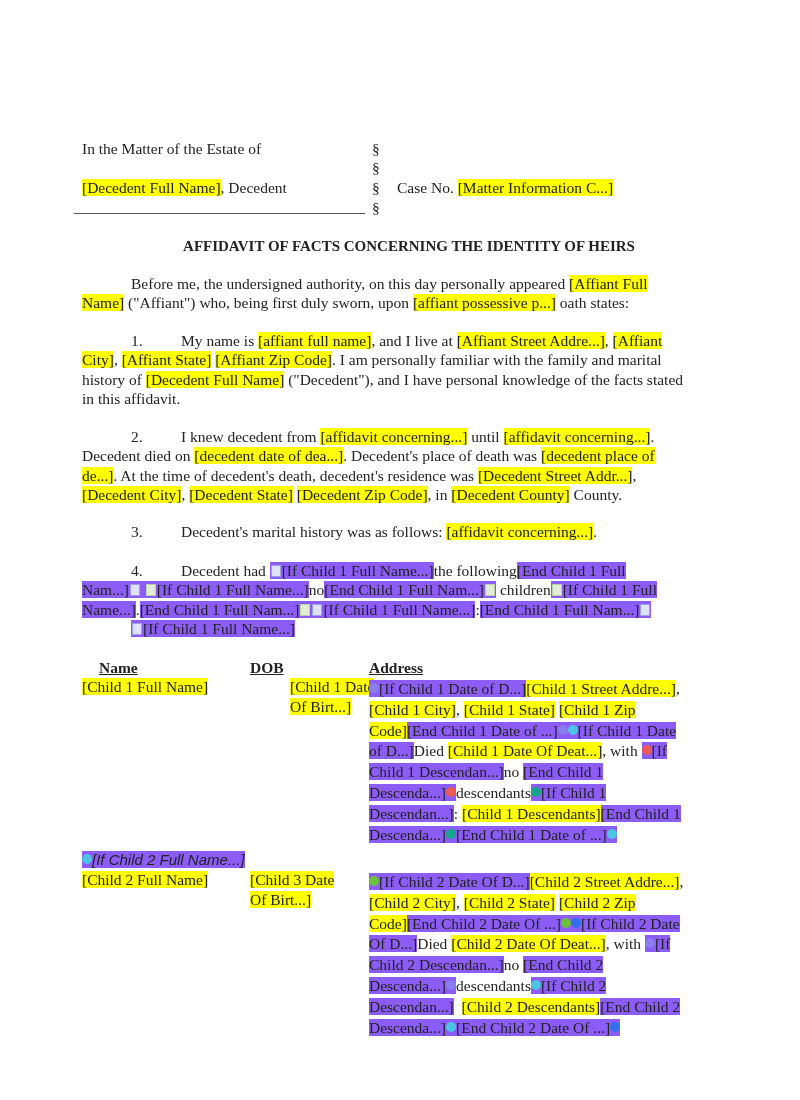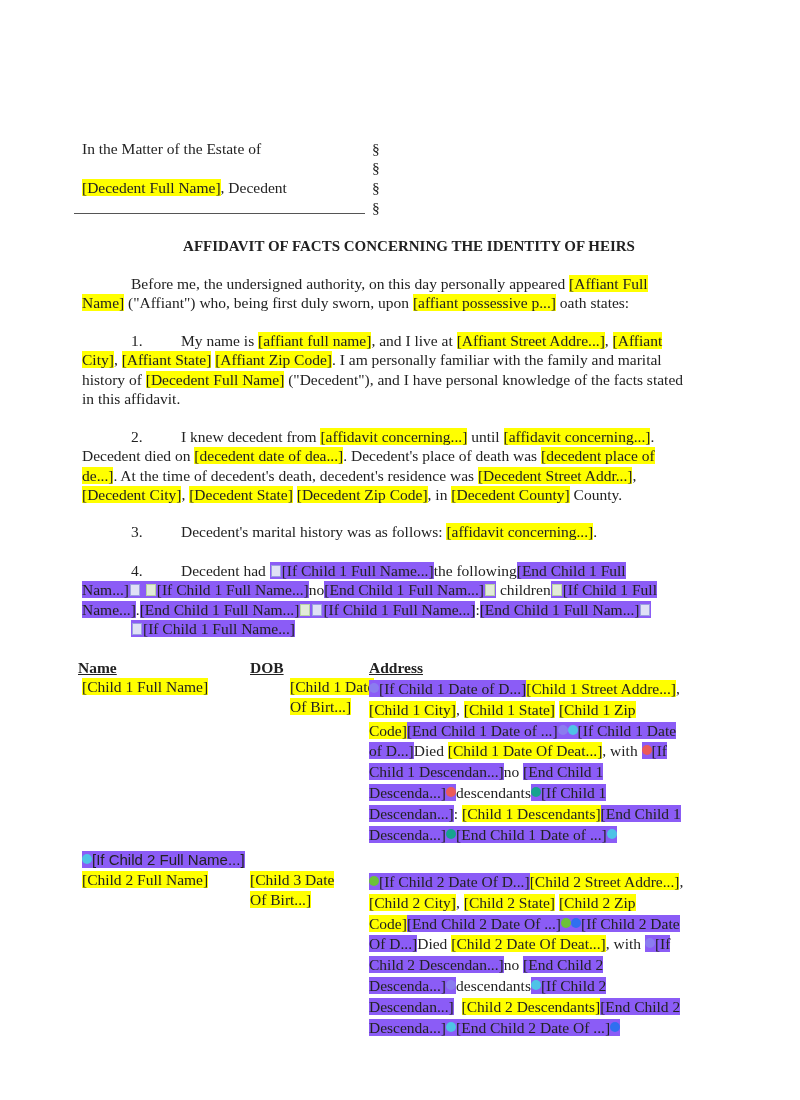--- a/index.html
+++ b/index.html
@@ -33,42 +33,43 @@
 
   <div class="abs" style="top:139px;left:82px;">In the Matter of the Estate of</div>
   <div class="abs" style="top:178px;left:82px;"><span class="hl">[Decedent Full Name]</span><span>, Decedent</span></div>
   <div class="rule"></div>
 
   <div class="abs sect" style="top:139px;">§</div>
   <div class="abs sect" style="top:158px;">§</div>
   <div class="abs sect" style="top:178px;">§</div>
   <div class="abs sect" style="top:198px;">§</div>
 
+  <div class="abs" style="top:178px;left:397px;"><span>Case No. </span><span class="hl">[Matter Information C...]</span></div>
 
   <div class="abs title">AFFIDAVIT OF FACTS CONCERNING THE IDENTITY OF HEIRS</div>
 
   <div class="para" style="top:274px;"><span class="ind"></span><span>Before me, the undersigned authority, on this day personally appeared </span><span class="hl">[Affiant Full</span><br><span class="hl">Name]</span><span> ("Affiant") who, being first duly sworn, upon </span><span class="hl">[affiant possessive p...]</span><span> oath states:</span></div>
 
   <div class="para" style="top:331px;"><span class="ind"></span><span class="num">1.</span><span>My name is </span><span class="hl">[affiant full name]</span><span>, and I live at </span><span class="hl">[Affiant Street Addre...]</span><span>, </span><span class="hl">[Affiant</span><br><span class="hl">City]</span><span>, </span><span class="hl">[Affiant State]</span> <span class="hl">[Affiant Zip Code]</span><span>.  I am personally familiar with the family and marital</span><br><span>history of </span><span class="hl">[Decedent Full Name]</span><span> ("Decedent"), and I have personal knowledge of the facts stated</span><br><span>in this affidavit.</span></div>
 
   <div class="para" style="top:427px;"><span class="ind"></span><span class="num">2.</span><span>I knew decedent from </span><span class="hl">[affidavit concerning...]</span><span> until </span><span class="hl">[affidavit concerning...]</span><span>.</span><br><span>Decedent died on </span><span class="hl">[decedent date of dea...]</span><span>.  Decedent's place of death was </span><span class="hl">[decedent place of</span><br><span class="hl">de...]</span><span>. At the time of decedent's death, decedent's residence was </span><span class="hl">[Decedent Street Addr...]</span><span>,</span><br><span class="hl">[Decedent City]</span><span>, </span><span class="hl">[Decedent State]</span> <span class="hl">[Decedent Zip Code]</span><span>, in </span><span class="hl">[Decedent County]</span><span> County.</span></div>
 
   <div class="para" style="top:522px;"><span class="ind"></span><span class="num">3.</span><span>Decedent's marital history was as follows: </span><span class="hl">[affidavit concerning...]</span><span>.</span></div>
 
   <div class="para" style="top:561px;"><span class="ind"></span><span class="num">4.</span><span>Decedent had </span><span class="gr"><span class="mk b"></span><span>[If Child 1 Full Name...]</span></span><span>the following</span><span class="gr">[End Child 1 Full</span><br><span class="gr"><span>Nam...]</span><span class="mk b"></span> <span class="mk g"></span><span>[If Child 1 Full Name...]</span></span><span>no</span><span class="gr"><span>[End Child 1 Full Nam...]</span><span class="mk g"></span></span><span> children</span><span class="gr"><span class="mk g"></span><span>[If Child 1 Full</span></span><br><span class="gr"><span>Name...]</span></span><span>.</span><span class="gr"><span>[End Child 1 Full Nam...]</span><span class="mk g"></span><span class="mk b"></span><span>[If Child 1 Full Name...]</span></span><span>:</span><span class="gr"><span>[End Child 1 Full Nam...]</span><span class="mk b"></span></span><br><span class="ind"></span><span class="gr"><span class="mk b"></span><span>[If Child 1 Full Name...]</span></span></div>
 
-  <div class="col-head" style="left:78px;">Name</div>
+  <div class="col-head" style="left:99px;">Name</div>
   <div class="col-head" style="left:250px;">DOB</div>
   <div class="col-head" style="left:369px;">Address</div>
 
   <div class="cell" style="top:677px;left:82px;"><span class="hl">[Child 1 Full Name]</span></div>
   <div class="cell" style="top:677px;left:250px;margin-left:40px;"><span class="hl">[Child 1 Date</span><br><span class="hl">Of Birt...]</span></div>
 
   <div class="addr" style="top:679px;"><span class="gr"><span class="dot" style="background:#8b7cf0"></span><span>[If Child 1 Date of D...]</span></span><span class="hl">[Child 1 Street Addre...]</span><span>,</span><br><span class="hl">[Child 1 City]</span><span>, </span><span class="hl">[Child 1 State]</span> <span class="hl">[Child 1 Zip</span><br><span class="hl">Code]</span><span class="gr"><span>[End Child 1 Date of ...]</span><span class="dot" style="background:#8b7cf0"></span><span class="dot" style="background:#4ec3e6"></span><span>[If Child 1 Date</span></span><br><span class="gr">of D...]</span><span>Died </span><span class="hl">[Child 1 Date Of Deat...]</span><span>, with </span><span class="gr"><span class="dot" style="background:#ec5a5a"></span><span>[If</span></span><br><span class="gr">Child 1 Descendan...]</span><span>no </span><span class="gr">[End Child 1</span><br><span class="gr"><span>Descenda...]</span><span class="dot" style="background:#ec5a5a"></span></span><span>descendants</span><span class="gr"><span class="dot" style="background:#16a38f"></span><span>[If Child 1</span></span><br><span class="gr">Descendan...]</span><span>: </span><span class="hl">[Child 1 Descendants]</span><span class="gr">[End Child 1</span><br><span class="gr"><span>Descenda...]</span><span class="dot" style="background:#16a38f"></span><span>[End Child 1 Date of ...]</span><span class="dot" style="background:#4ec3e6"></span></span></div>
 
-  <div class="cell sans" style="top:850px;left:82px;"><span class="gr"><span class="dot" style="background:#4ec3e6"></span><span>[If Child 2 Full Name...]</span></span></div>
+  <div class="cell sans" style="top:850px;left:82px;font-style:italic;"><span class="gr"><span class="dot" style="background:#4ec3e6"></span><span>[If Child 2 Full Name...]</span></span></div>
 
   <div class="cell" style="top:870px;left:82px;"><span class="hl">[Child 2 Full Name]</span></div>
   <div class="cell" style="top:870px;left:250px;"><span class="hl">[Child 3 Date</span><br><span class="hl">Of Birt...]</span></div>
 
   <div class="addr" style="top:872px;"><span class="gr"><span class="dot" style="background:#6cc23a"></span><span>[If Child 2 Date Of D...]</span></span><span class="hl">[Child 2 Street Addre...]</span><span>,</span><br><span class="hl">[Child 2 City]</span><span>, </span><span class="hl">[Child 2 State]</span> <span class="hl">[Child 2 Zip</span><br><span class="hl">Code]</span><span class="gr"><span>[End Child 2 Date Of ...]</span><span class="dot" style="background:#6cc23a"></span><span class="dot" style="background:#2f6ff0"></span><span>[If Child 2 Date</span></span><br><span class="gr">Of D...]</span><span>Died </span><span class="hl">[Child 2 Date Of Deat...]</span><span>, with </span><span class="gr"><span class="dot" style="background:#8b7cf0"></span><span>[If</span></span><br><span class="gr">Child 2 Descendan...]</span><span>no </span><span class="gr">[End Child 2</span><br><span class="gr"><span>Descenda...]</span><span class="dot" style="background:#8b7cf0"></span></span><span>descendants</span><span class="gr"><span class="dot" style="background:#4ec3e6"></span><span>[If Child 2</span></span><br><span class="gr">Descendan...]</span><span style="white-space:pre">  </span><span class="hl">[Child 2 Descendants]</span><span class="gr">[End Child 2</span><br><span class="gr"><span>Descenda...]</span><span class="dot" style="background:#4ec3e6"></span><span>[End Child 2 Date Of ...]</span><span class="dot" style="background:#2f6ff0"></span></span></div>
 
 </div>
 
 </body></html>

